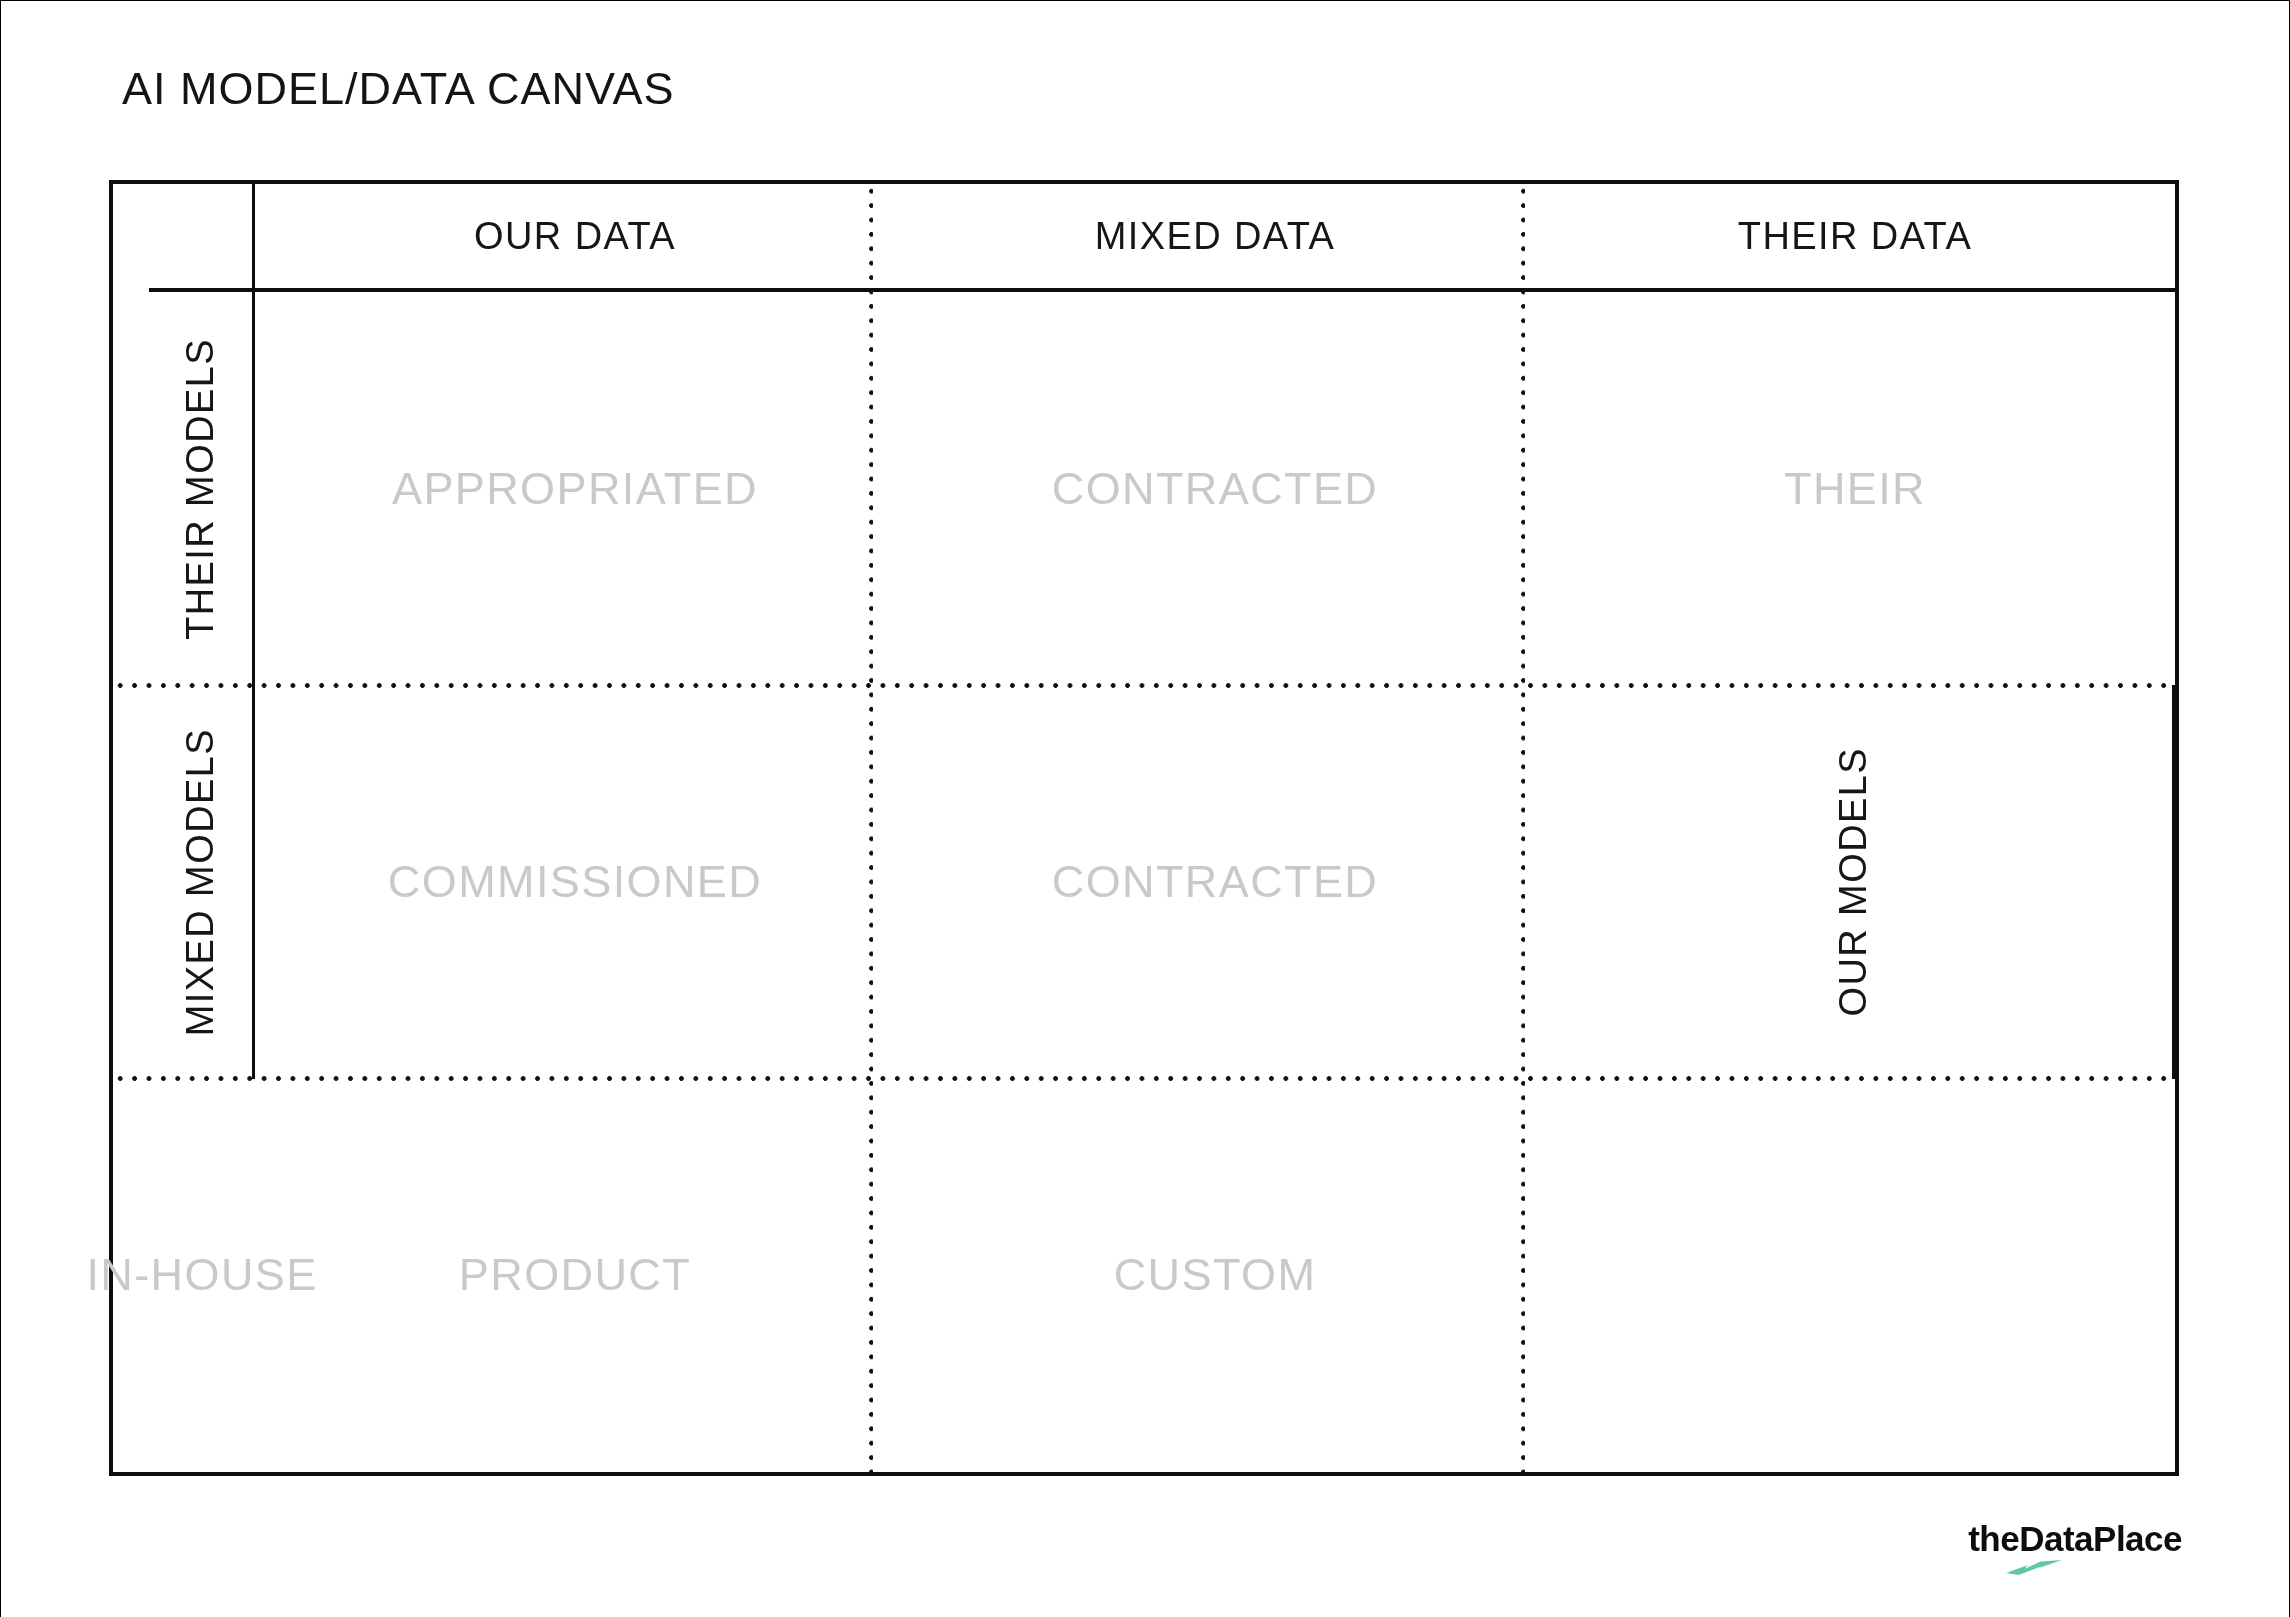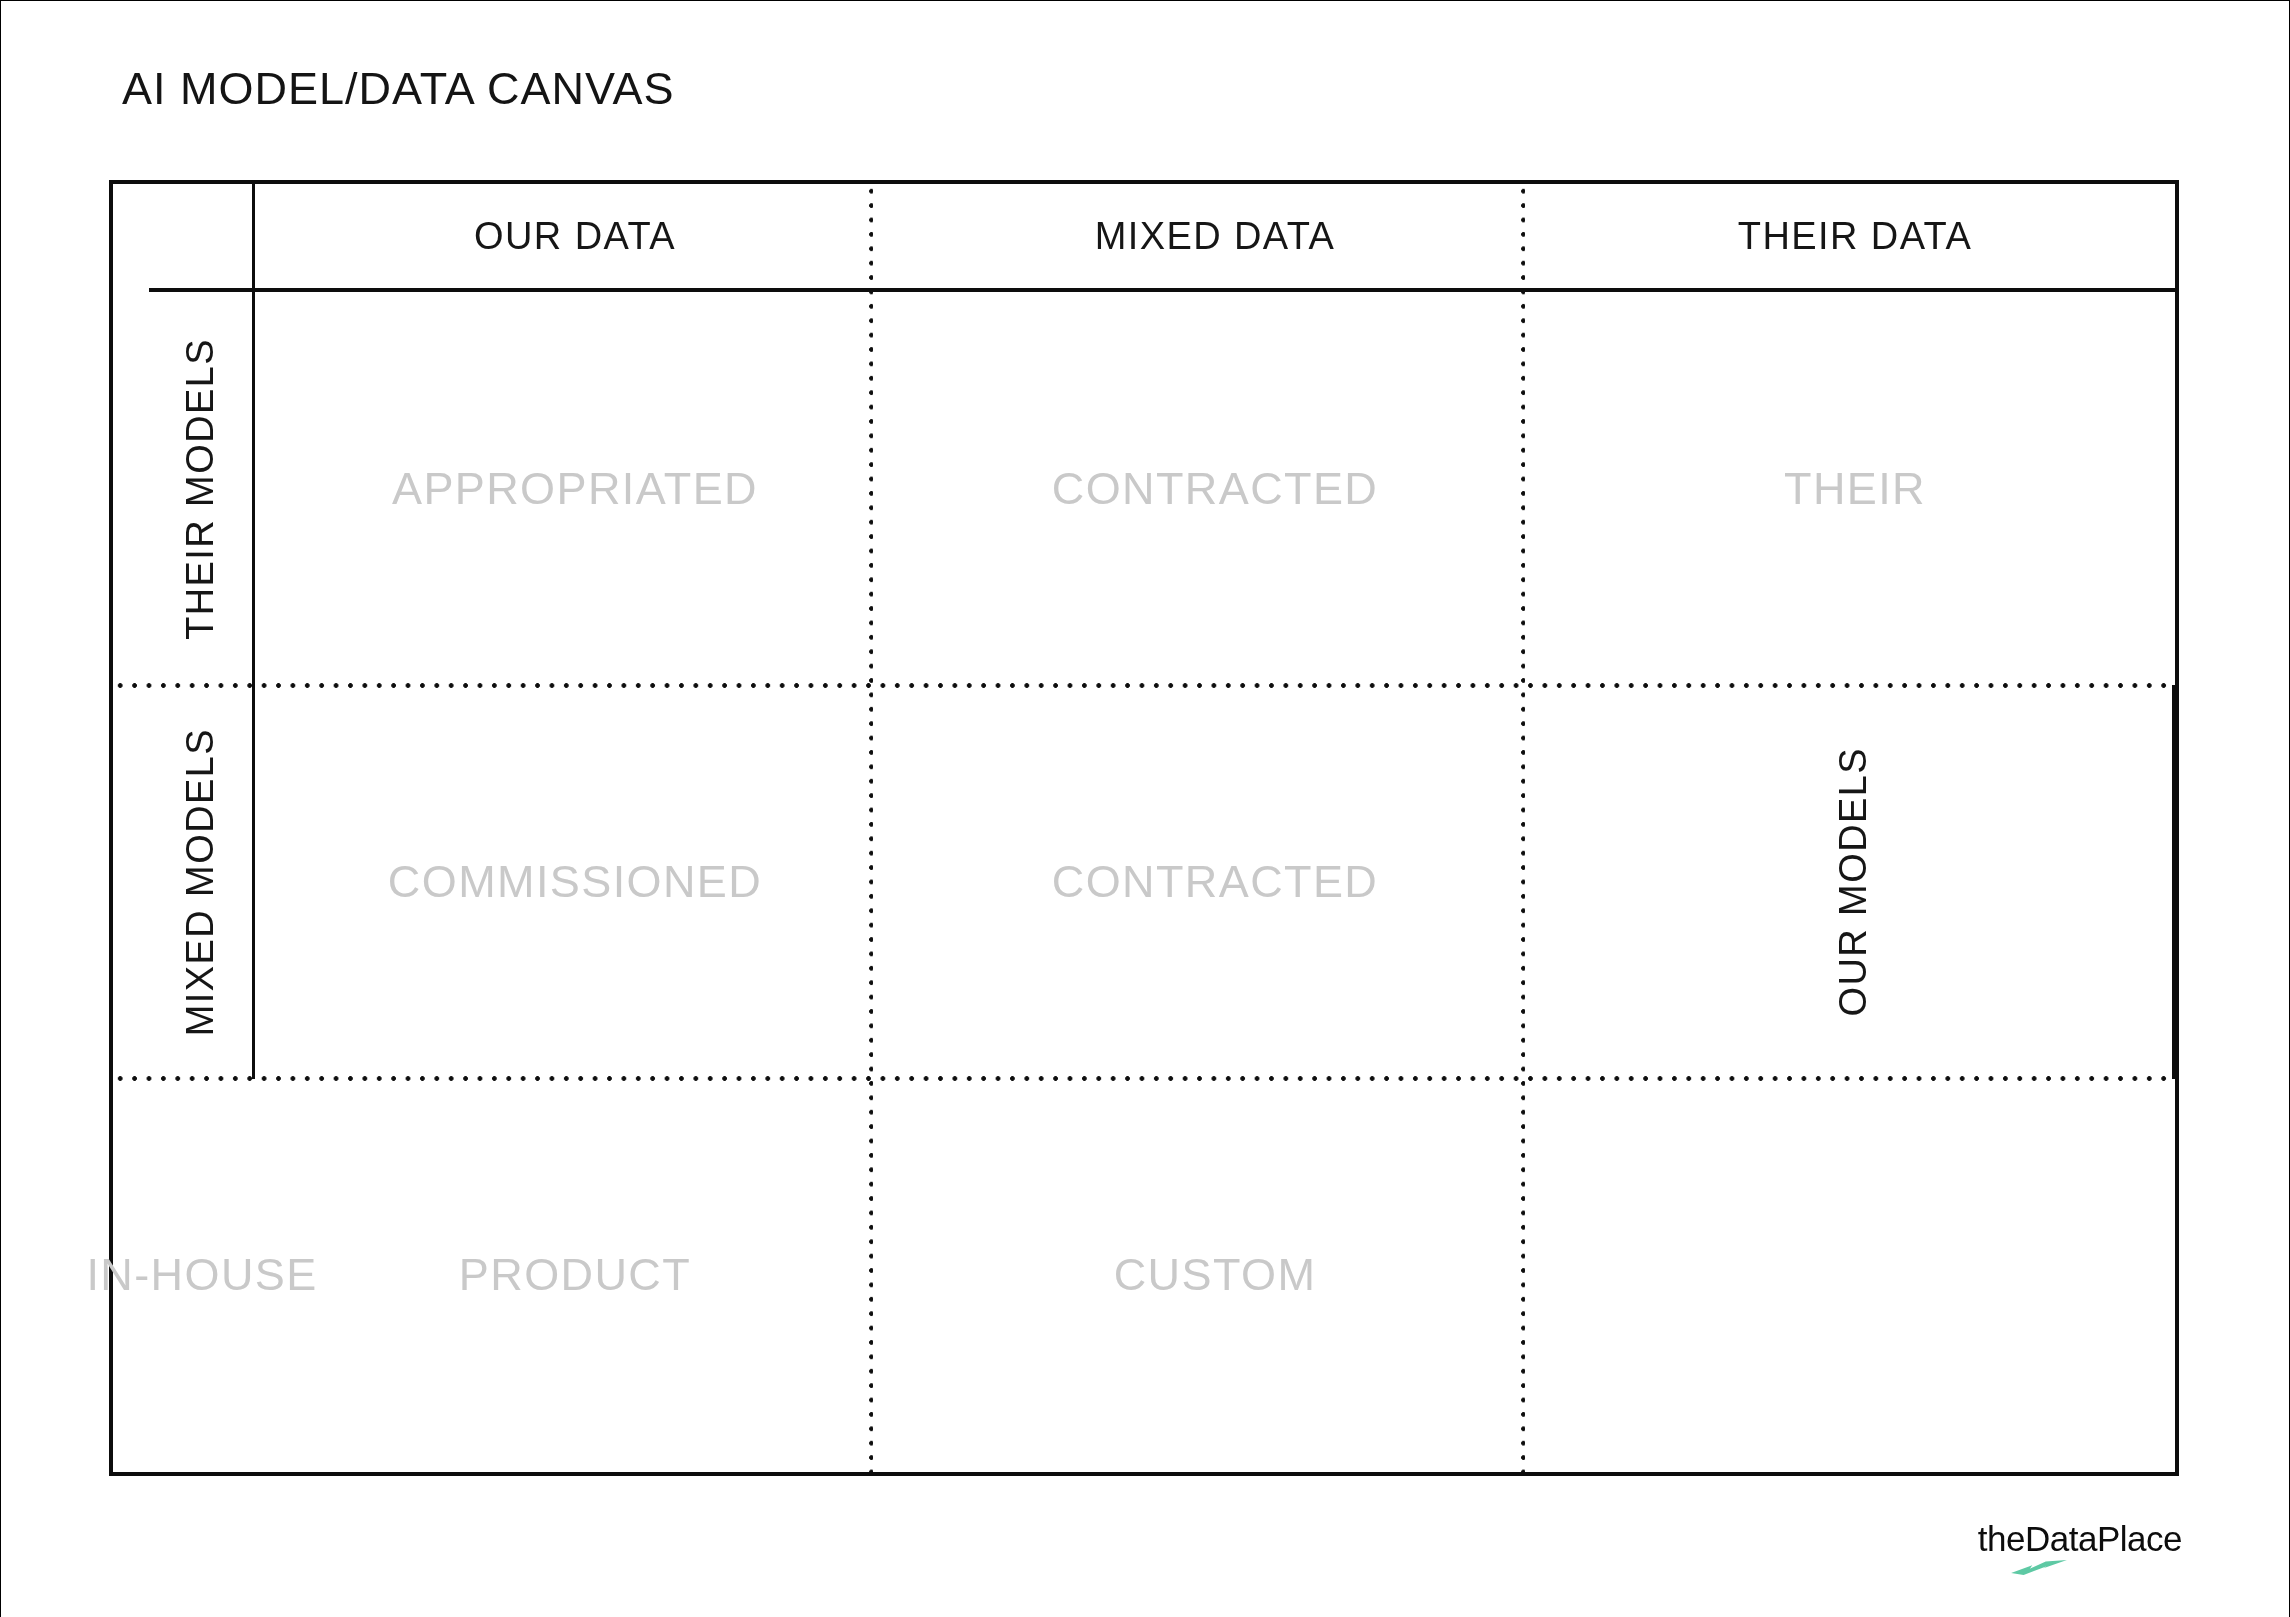--- a/index.html
+++ b/index.html
@@ -61,21 +61,21 @@
   .dotline.v1{left:calc(106px + (100% - 106px)*0.33333 - 2.4px);}
   .dotline.v2{left:calc(106px + (100% - 106px)*0.66667 - 2.4px);}
   .dotline.h1{top:calc(108px + (100% - 108px)*0.33333 - 2.4px);}
   .dotline.h2{top:calc(108px + (100% - 108px)*0.66667 - 2.4px);}
   
   .logo{
     position:absolute;top:1521px;right:108px;
     display:flex;flex-direction:column;align-items:center;
   }
   .logo-text{
-    font-size:35px;font-weight:400;color:#0d0d0d;letter-spacing:-0.5px;
+    font-size:35px;font-weight:700;color:#0d0d0d;letter-spacing:-0.5px;
     line-height:1;white-space:nowrap;
   }
   .logo-bolt{margin-top:3.8px;margin-left:-82px;line-height:0;}
 </style>
 </head>
 <body>
 
 <div class="page-frame"></div>
 
 <div class="page-title">AI MODEL/DATA CANVAS</div>

